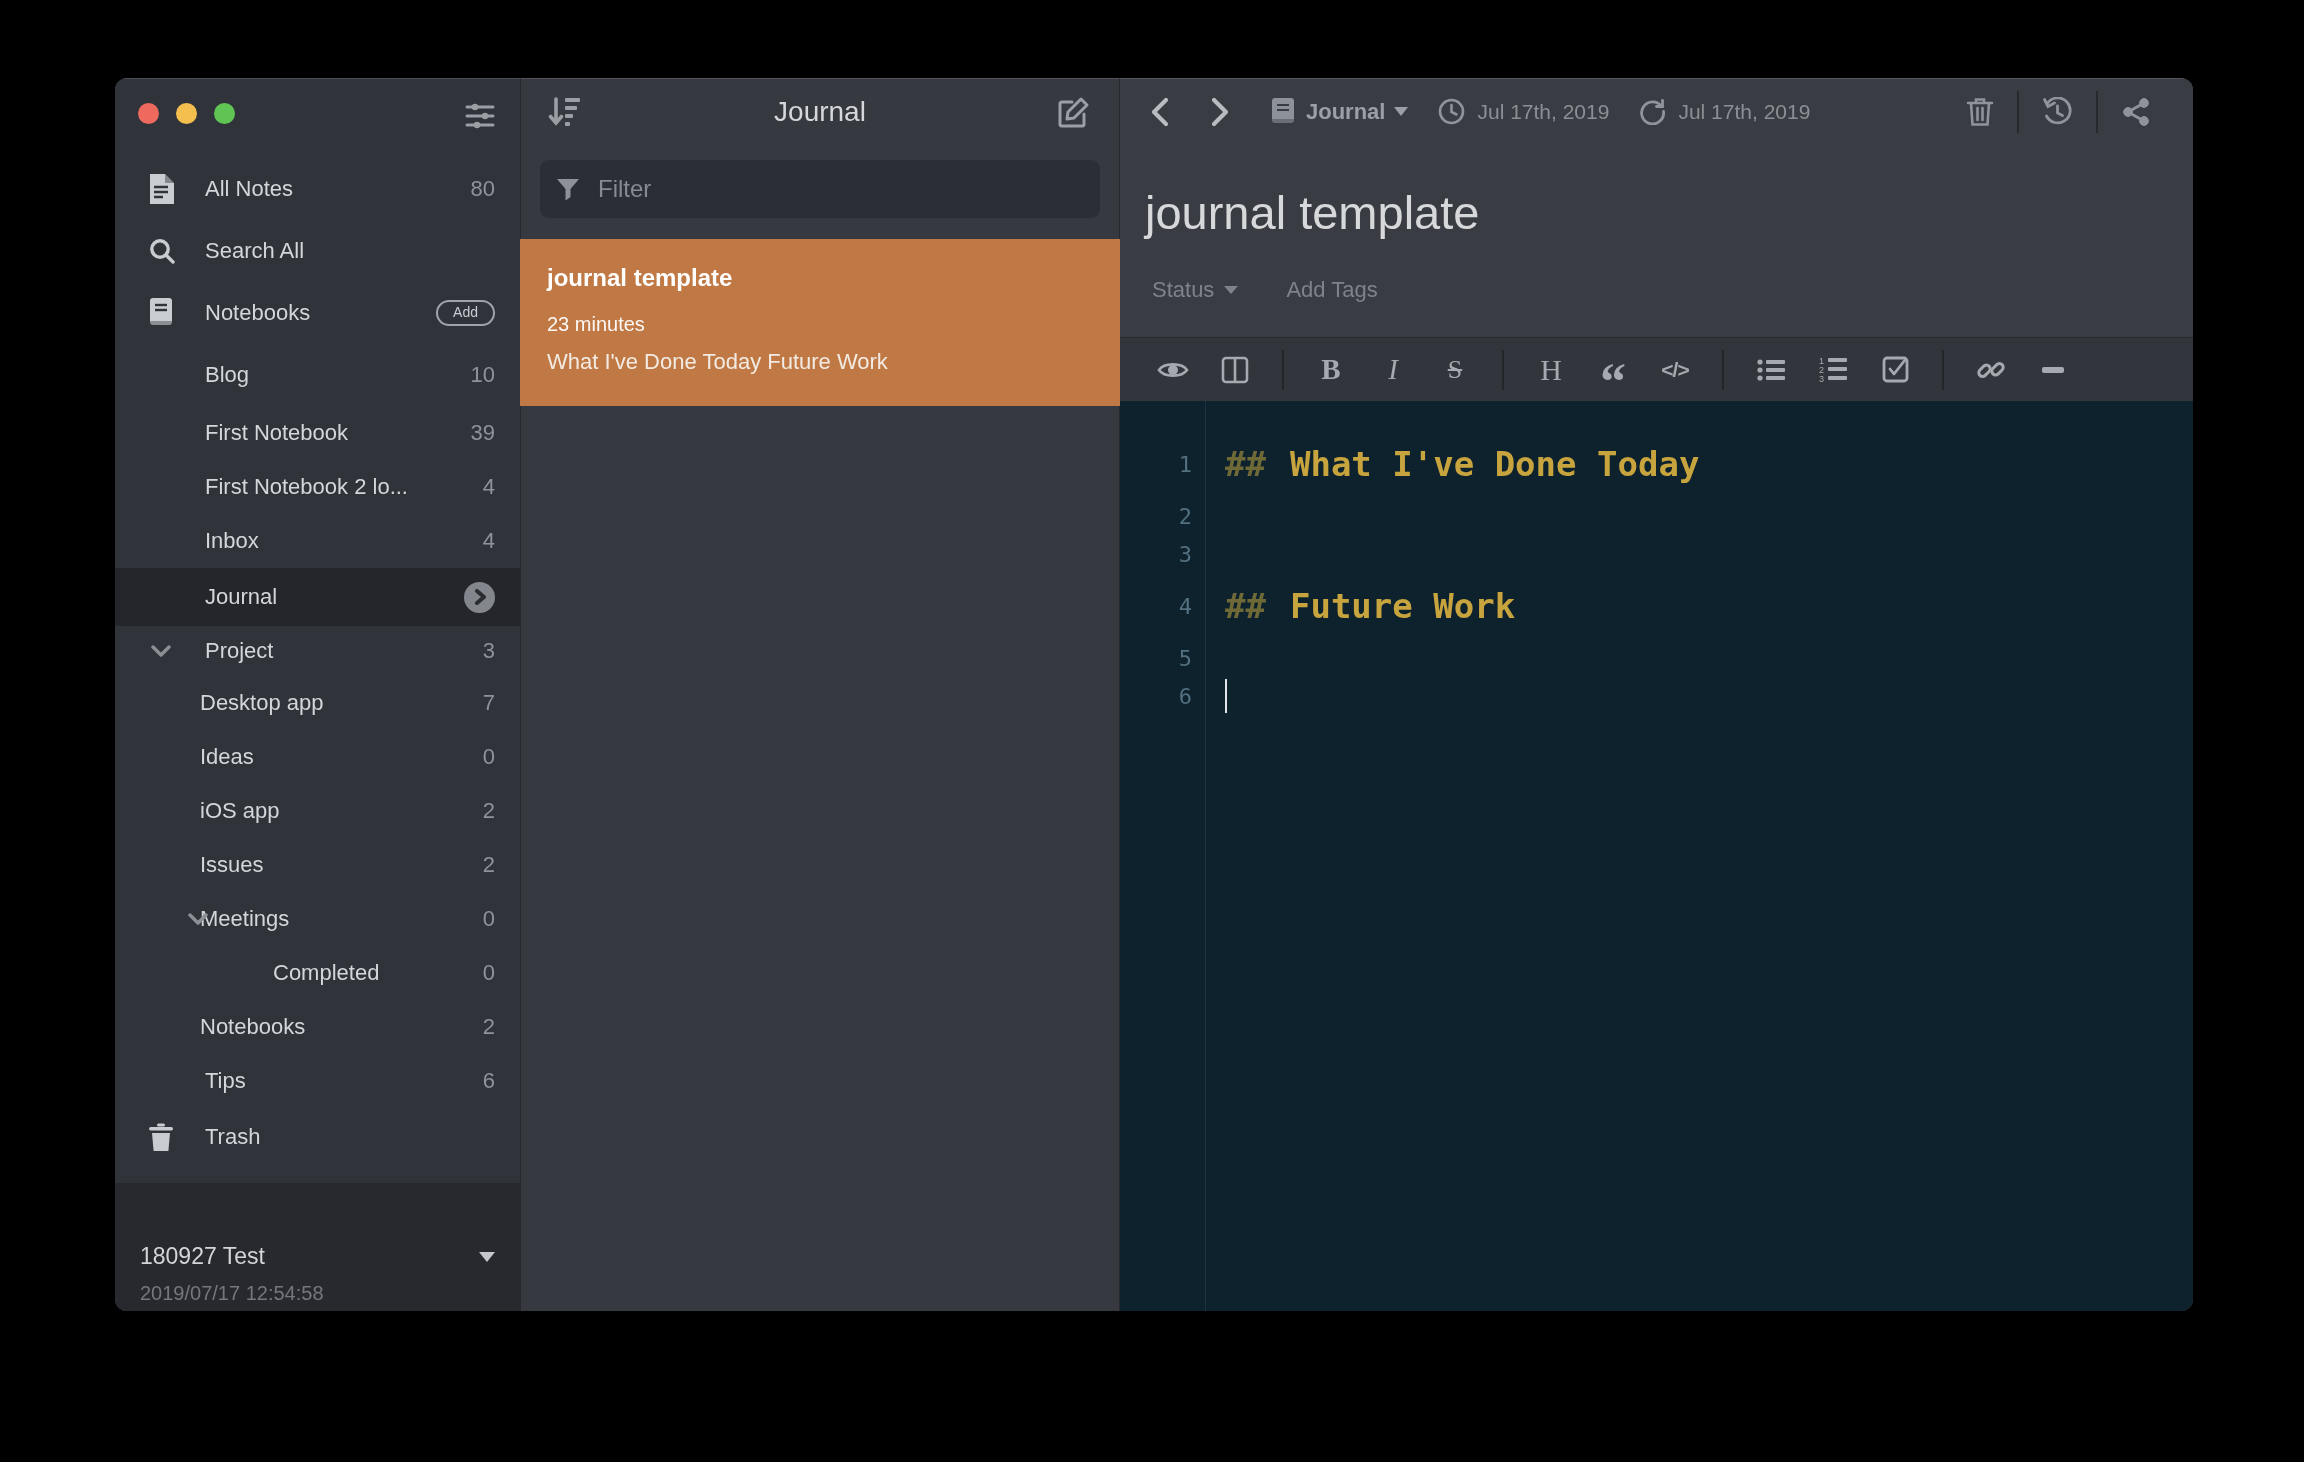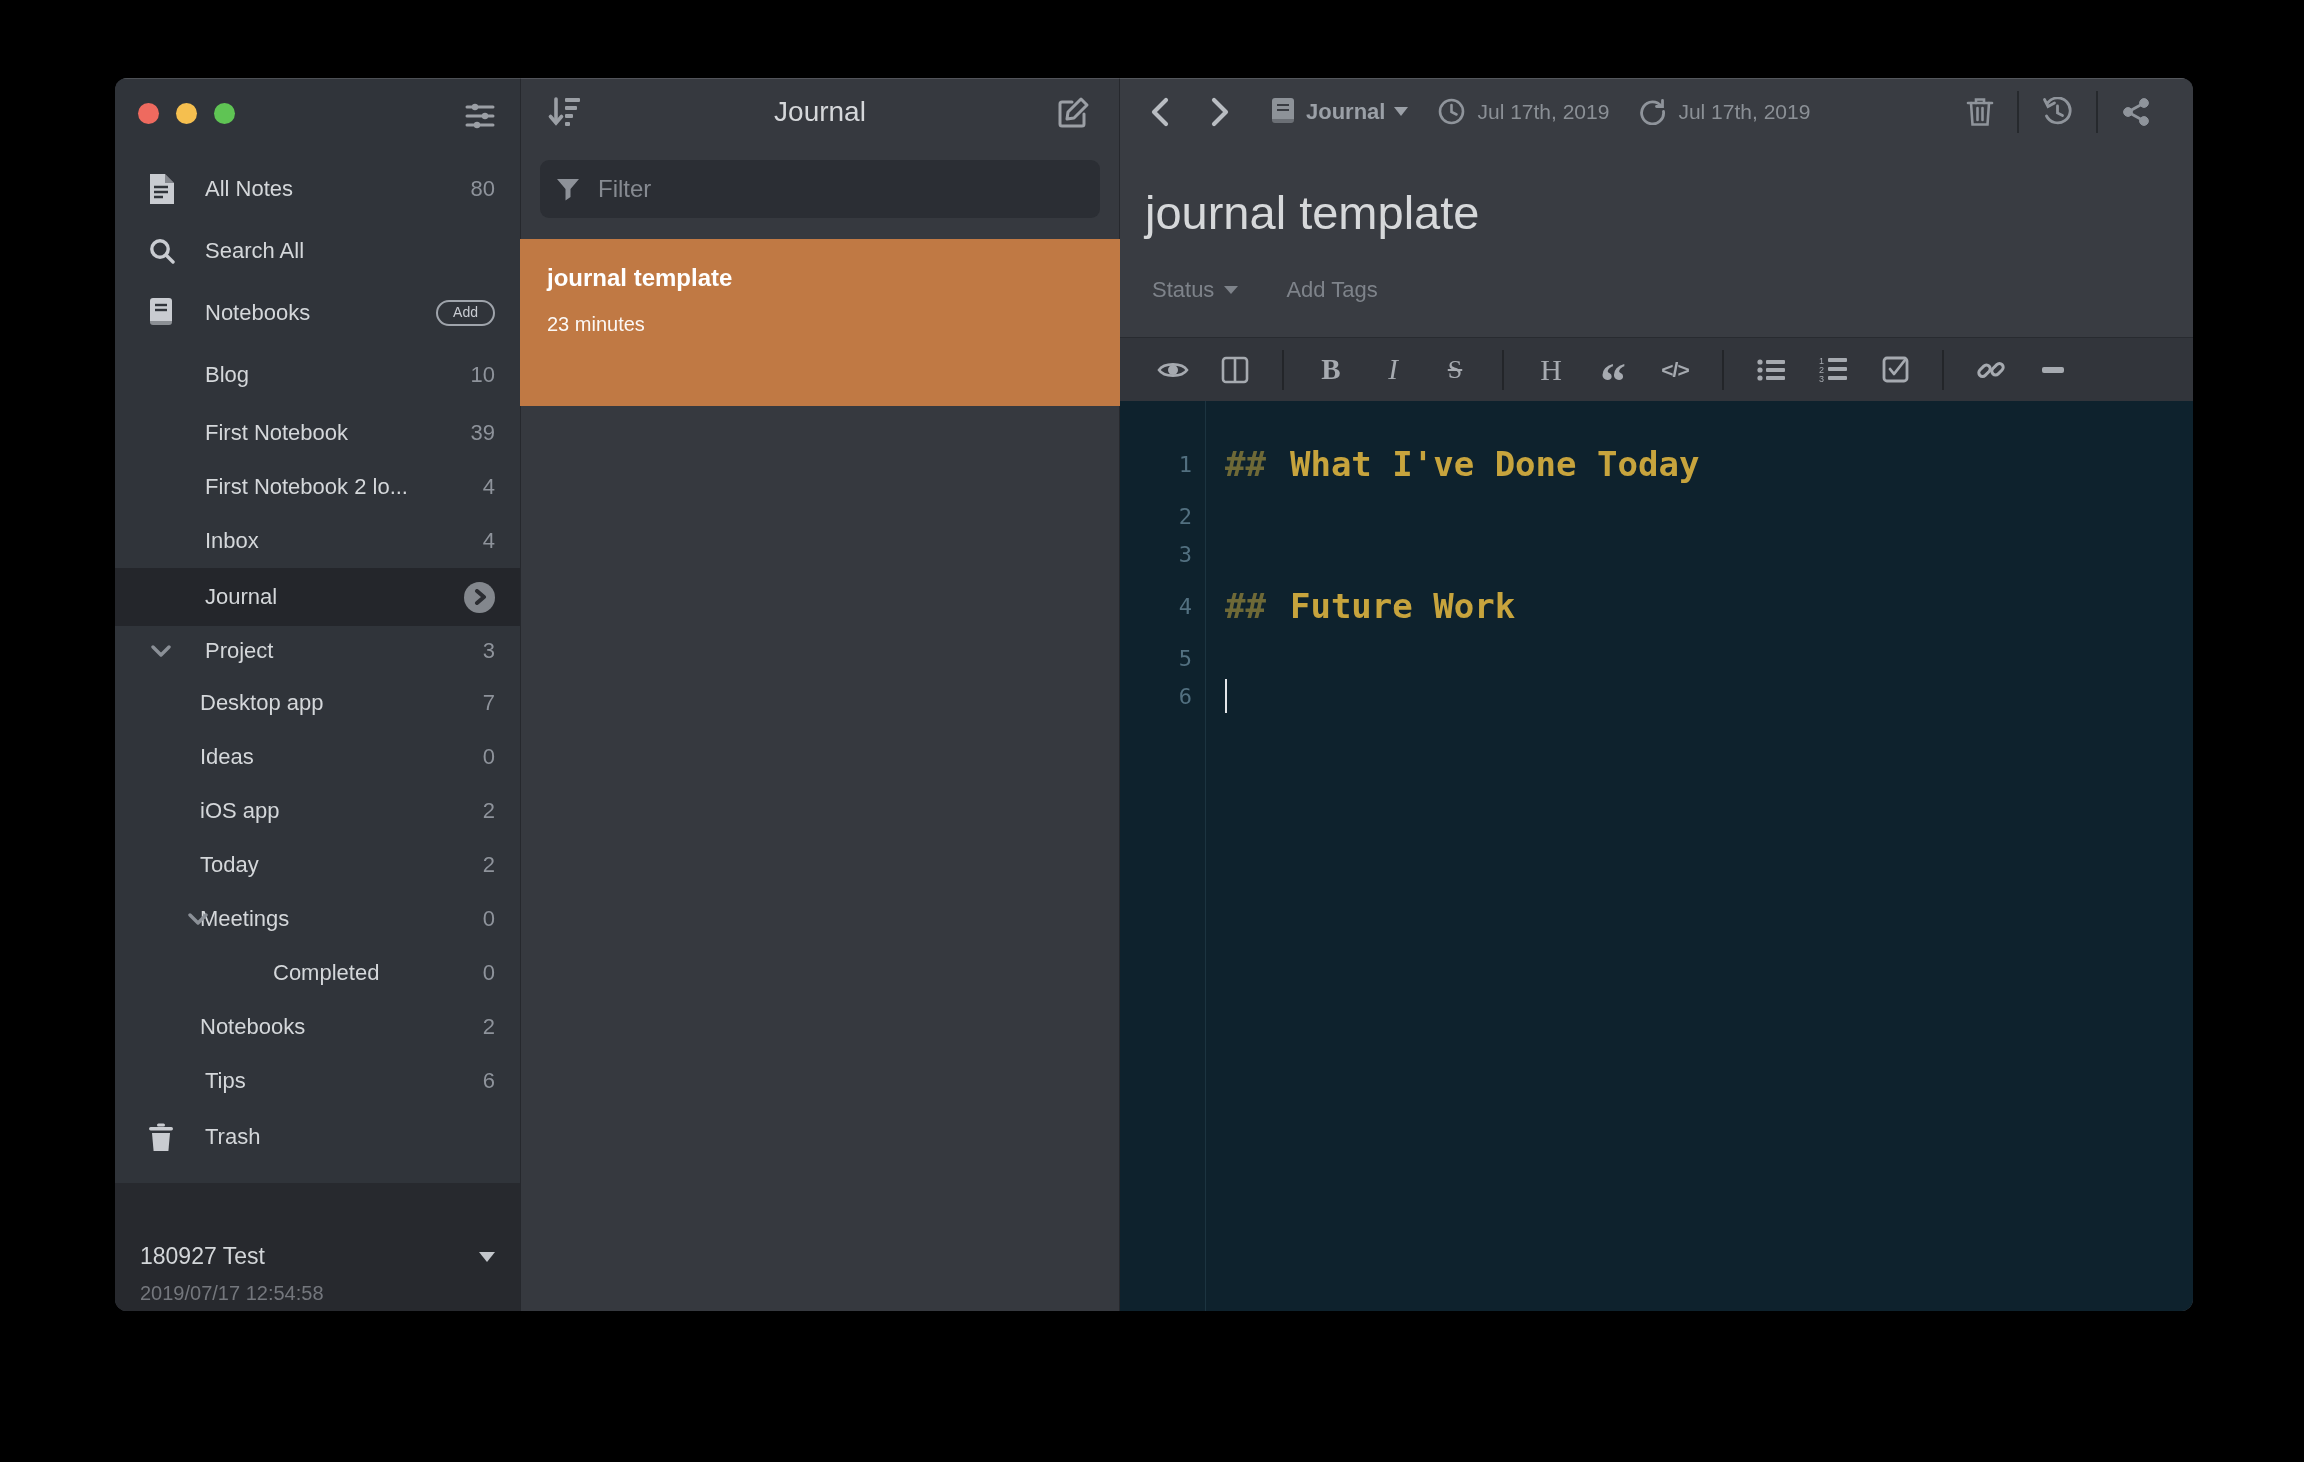--- a/index.html
+++ b/index.html
@@ -209,21 +209,21 @@
         <span class="slabel">Ideas</span>
         <span class="scount">0</span>
       </div>
 
       <div class="srow ind2">
         <span class="slabel">iOS app</span>
         <span class="scount">2</span>
       </div>
 
       <div class="srow ind2">
-        <span class="slabel">Today</span>
+        <span class="slabel">Issues</span>
         <span class="scount">2</span>
       </div>
 
       <div class="srow ind2">
         <span class="expander deep">
           <svg width="20" height="13" viewBox="0 0 20 13" fill="none" stroke="currentColor" stroke-width="3.4" stroke-linecap="round" stroke-linejoin="round">
               <polyline points="2,2 10,10 18,2"></polyline>
             </svg>
         </span>
         <span class="slabel">Meetings</span>
@@ -294,20 +294,21 @@
         <svg width="24" height="24" viewBox="0 0 24 24" fill="currentColor">
             <path d="M1 2h22l-8.5 10v8l-5 3.5V12z"></path>
           </svg>
       </span>
       <input type="text" placeholder="Filter" style="">
     </div>
 
     <div class="note-item">
       <div class="note-title">journal template</div>
       <div class="note-time">23 minutes</div>
+      <div class="note-preview">What I've Done Today Future Work</div>
     </div>
   </section>
 
   <section class="editor">
 
     <div class="topbar">
       <span style="color:#b9bdc2">
         <svg width="20" height="30" viewBox="0 0 20 30" fill="none" stroke="currentColor" stroke-width="4.2" stroke-linecap="round" stroke-linejoin="round">
             <polyline points="16,3 4,15 16,27"></polyline>
           </svg>

